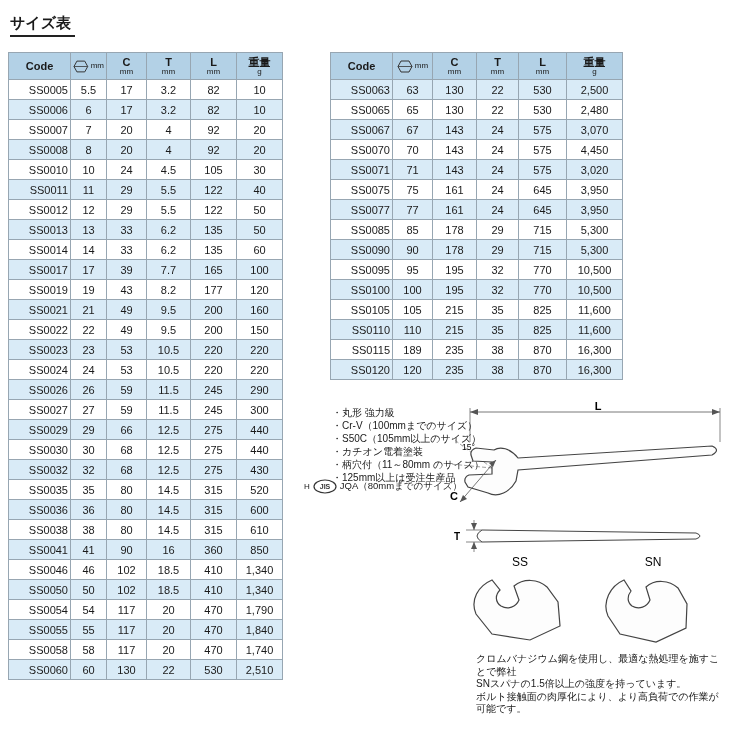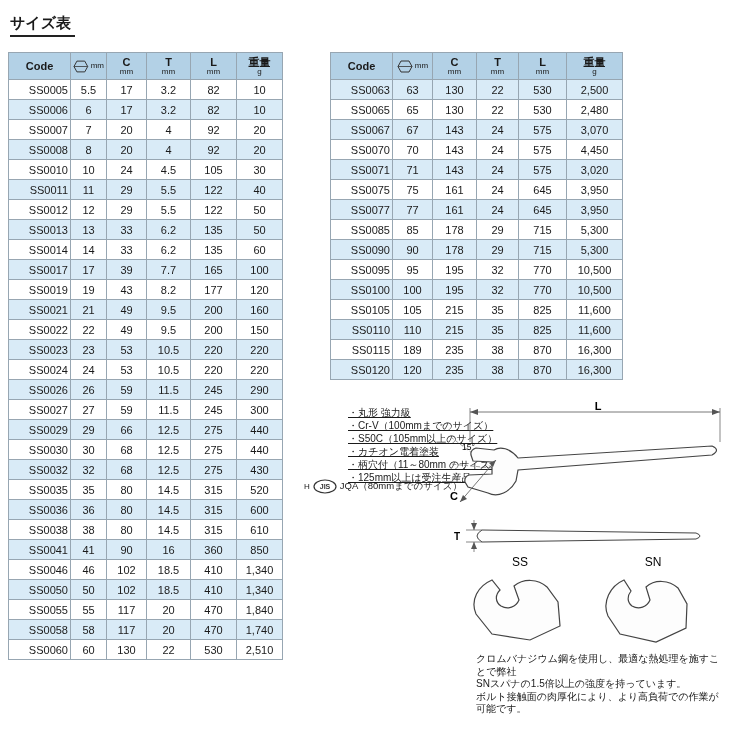--- a/index.html
+++ b/index.html
@@ -36,22 +36,22 @@
   .tbl-left  { position: absolute; left: 8px;  top: 52px; width: 274px; }
   .tbl-right { position: absolute; left: 330px; top: 52px; width: 292px; }
   .tbl-left  tbody tr:nth-child(even) { background: var(--stripe-bg, #d9ebf7); }
   .tbl-right tbody tr:nth-child(odd)  { background: var(--stripe-bg, #d9ebf7); }
 
   .hl { display: block; line-height: 11px; }
   .unit { display: block; font-size: 8px; font-weight: normal; line-height: 8px; }
   .hexwrap { display: flex; align-items: center; justify-content: center; gap: 2px; }
 
   .notes {
-    position: absolute; left: 348px; top: 406px;
-    font-size: 10px; line-height: 13px; width: 200px; text-decoration: underline;
+    position: absolute; left: 332px; top: 406px;
+    font-size: 10px; line-height: 13px; width: 200px;
   }
   .jis-line {
     position: absolute; left: 304px; top: 479px;
     display: flex; align-items: center; gap: 3px; font-size: 9.5px;
   }
   .jis-line .h-mark { font-size: 8px; }
 
   .diagram-main { position: absolute; left: 448px; top: 402px; }
   .diagram-side { position: absolute; left: 448px; top: 518px; }
   .diagram-heads { position: absolute; left: 448px; top: 552px; }
@@ -312,20 +312,28 @@
         </tr>
         <tr>
           <td>SS0050</td>
           <td>50</td>
           <td>102</td>
           <td>18.5</td>
           <td>410</td>
           <td>1,340</td>
         </tr>
         <tr>
+          <td>SS0054</td>
+          <td>54</td>
+          <td>117</td>
+          <td>20</td>
+          <td>470</td>
+          <td>1,790</td>
+        </tr>
+        <tr>
           <td>SS0055</td>
           <td>55</td>
           <td>117</td>
           <td>20</td>
           <td>470</td>
           <td>1,840</td>
         </tr>
         <tr>
           <td>SS0058</td>
           <td>58</td>

